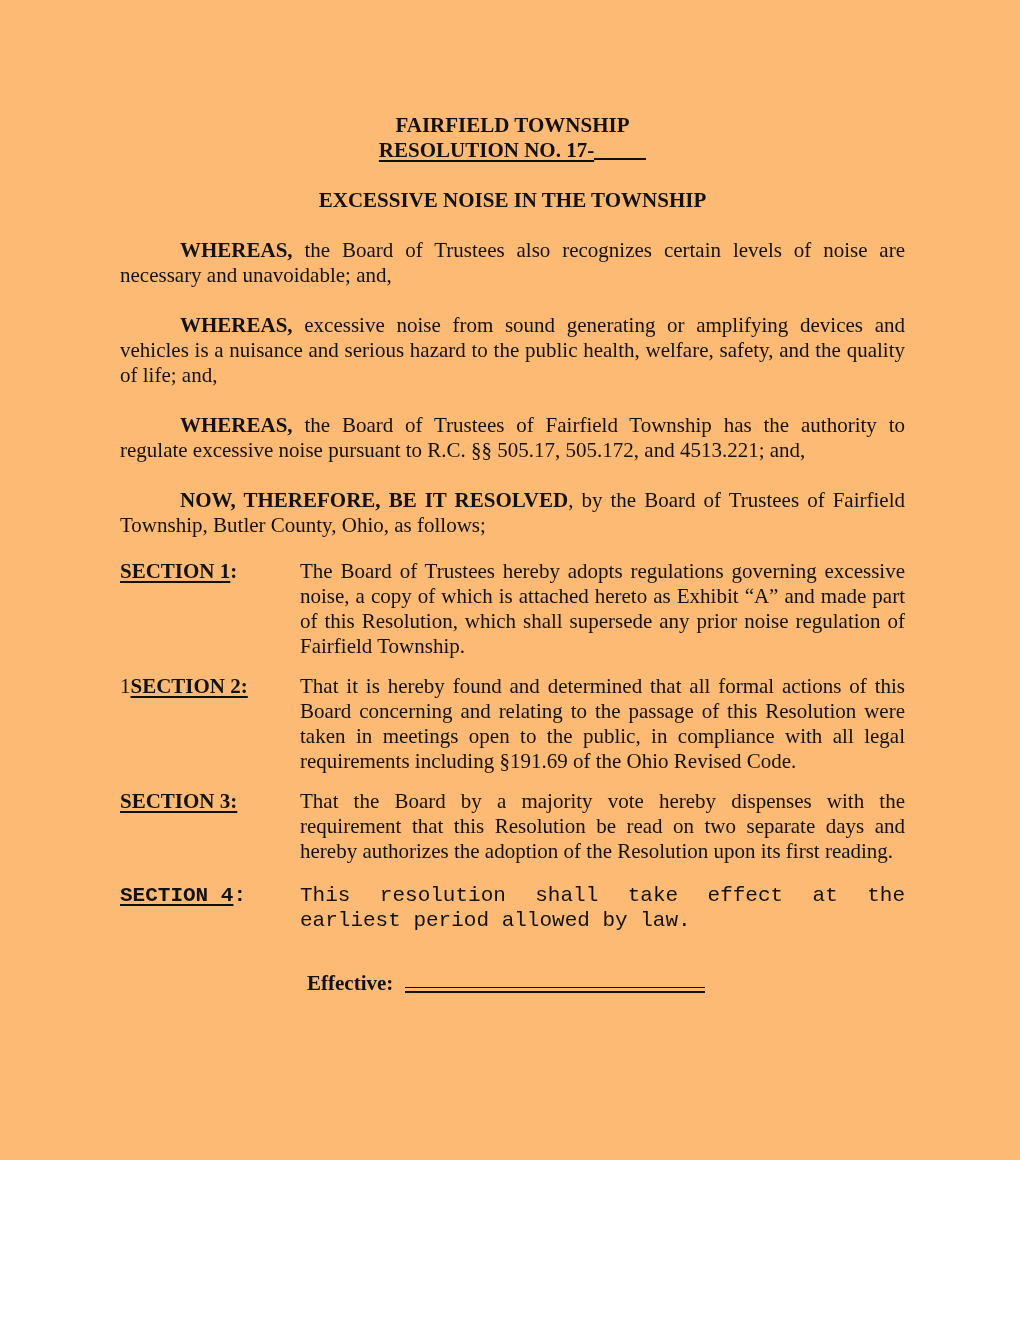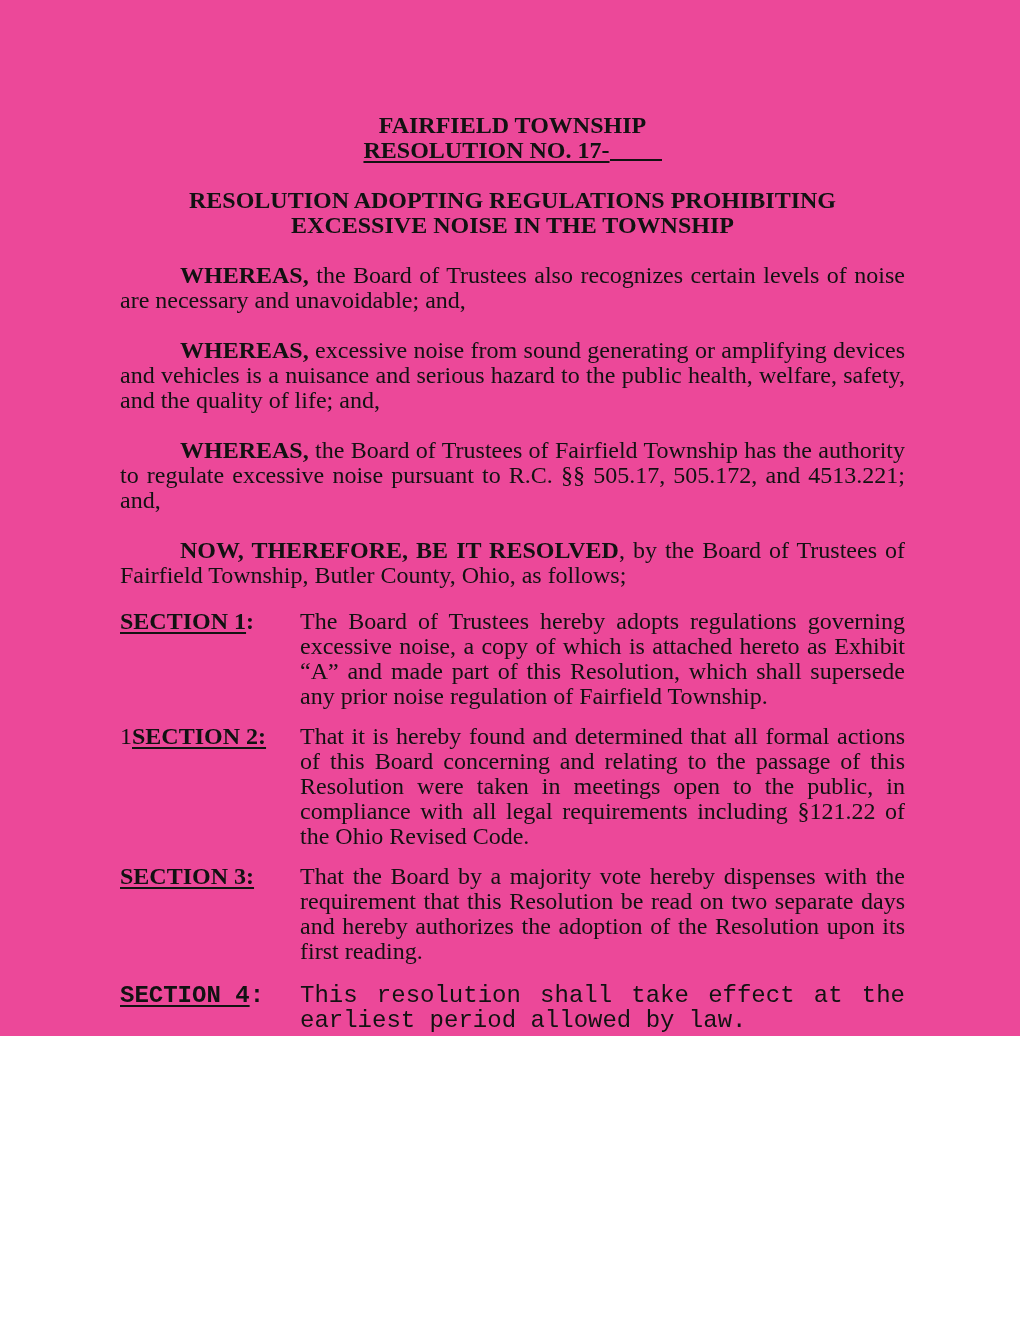--- a/index.html
+++ b/index.html
@@ -1,24 +1,24 @@
 <!DOCTYPE html>
 <html><head>
 <meta charset="utf-8">
 <style>
   html, body { margin: 0; padding: 0; background: #ffffff; }
   .page {
     position: relative;
     width: 1020px;
-    height: 1036px;
+    height: 1160px;
     margin: 0 auto;
-    background: #ec4899;
+    background: #fdba74;
     color: #121212;
     font-family: "Liberation Serif", "DejaVu Serif", serif;
-    font-size: 24px;
+    font-size: 21px;
     line-height: 25px;
     box-sizing: border-box;
     padding: 113px 115px 0 120px;
     overflow: hidden;
   }
   .doc-header { text-align: center; font-weight: bold; margin: 0 0 25px 0; }
   .doc-header .hline { margin: 0; }
   .uline {
     text-decoration: underline;
     text-decoration-thickness: 2px;
@@ -67,42 +67,41 @@
 </style>
 </head>
 <body>
 
 <div class="page">
 
   <div class="doc-header">
     <div class="hline">FAIRFIELD TOWNSHIP</div>
     <div class="hline"><span class="uline">RESOLUTION NO. 17-</span><span class="blank17"></span></div>
     <div class="spacer-line"></div>
-    <div class="hline">RESOLUTION ADOPTING REGULATIONS PROHIBITING</div>
     <div class="hline">EXCESSIVE NOISE IN THE TOWNSHIP</div>
   </div>
 
 
   <p class="body-para"><span class="lead">WHEREAS,</span><span> the Board of Trustees also recognizes certain levels of noise are necessary and unavoidable; and,</span></p>
 
   <p class="body-para"><span class="lead">WHEREAS,</span><span> excessive noise from sound generating or amplifying devices and vehicles is a nuisance and serious hazard to the public health, welfare, safety, and the quality of life; and,</span></p>
 
   <p class="body-para"><span class="lead">WHEREAS,</span><span> the Board of Trustees of Fairfield Township has the authority to regulate excessive noise pursuant to R.C. §§ 505.17, 505.172, and 4513.221; and,</span></p>
 
 
   <p class="body-para now-para"><span class="lead">NOW, THEREFORE, BE IT RESOLVED</span><span>, by the Board of Trustees of Fairfield Township, Butler County, Ohio, as follows;</span></p>
 
   <div class="section-row">
     <div class="section-label"><span class="pre"></span><span class="lbl">SECTION 1</span><span class="aft">:</span></div>
     <div class="section-body">The Board of Trustees hereby adopts regulations governing excessive noise, a copy of which is attached hereto as Exhibit “A” and made part of this Resolution, which shall supersede any prior noise regulation of Fairfield Township.</div>
   </div>
 
   <div class="section-row">
     <div class="section-label"><span class="pre">1</span><span class="lbl">SECTION 2:</span><span class="aft"></span></div>
-    <div class="section-body">That it is hereby found and determined that all formal actions of this Board concerning and relating to the passage of this Resolution were taken in meetings open to the public, in compliance with all legal requirements including §121.22 of the Ohio Revised Code.</div>
+    <div class="section-body">That it is hereby found and determined that all formal actions of this Board concerning and relating to the passage of this Resolution were taken in meetings open to the public, in compliance with all legal requirements including §191.69 of the Ohio Revised Code.</div>
   </div>
 
   <div class="section-row gap-lg">
     <div class="section-label"><span class="pre"></span><span class="lbl">SECTION 3:</span><span class="aft"></span></div>
     <div class="section-body">That the Board by a majority vote hereby dispenses with the requirement that this Resolution be read on two separate days and hereby authorizes the adoption of the Resolution upon its first reading.</div>
   </div>
 
   <div class="section-row last">
     <div class="section-label"><span class="pre"></span><span class="lbl">SECTION 4</span><span class="aft">:</span></div>
     <div class="section-body">This resolution shall take effect at the earliest period allowed by law.</div>

